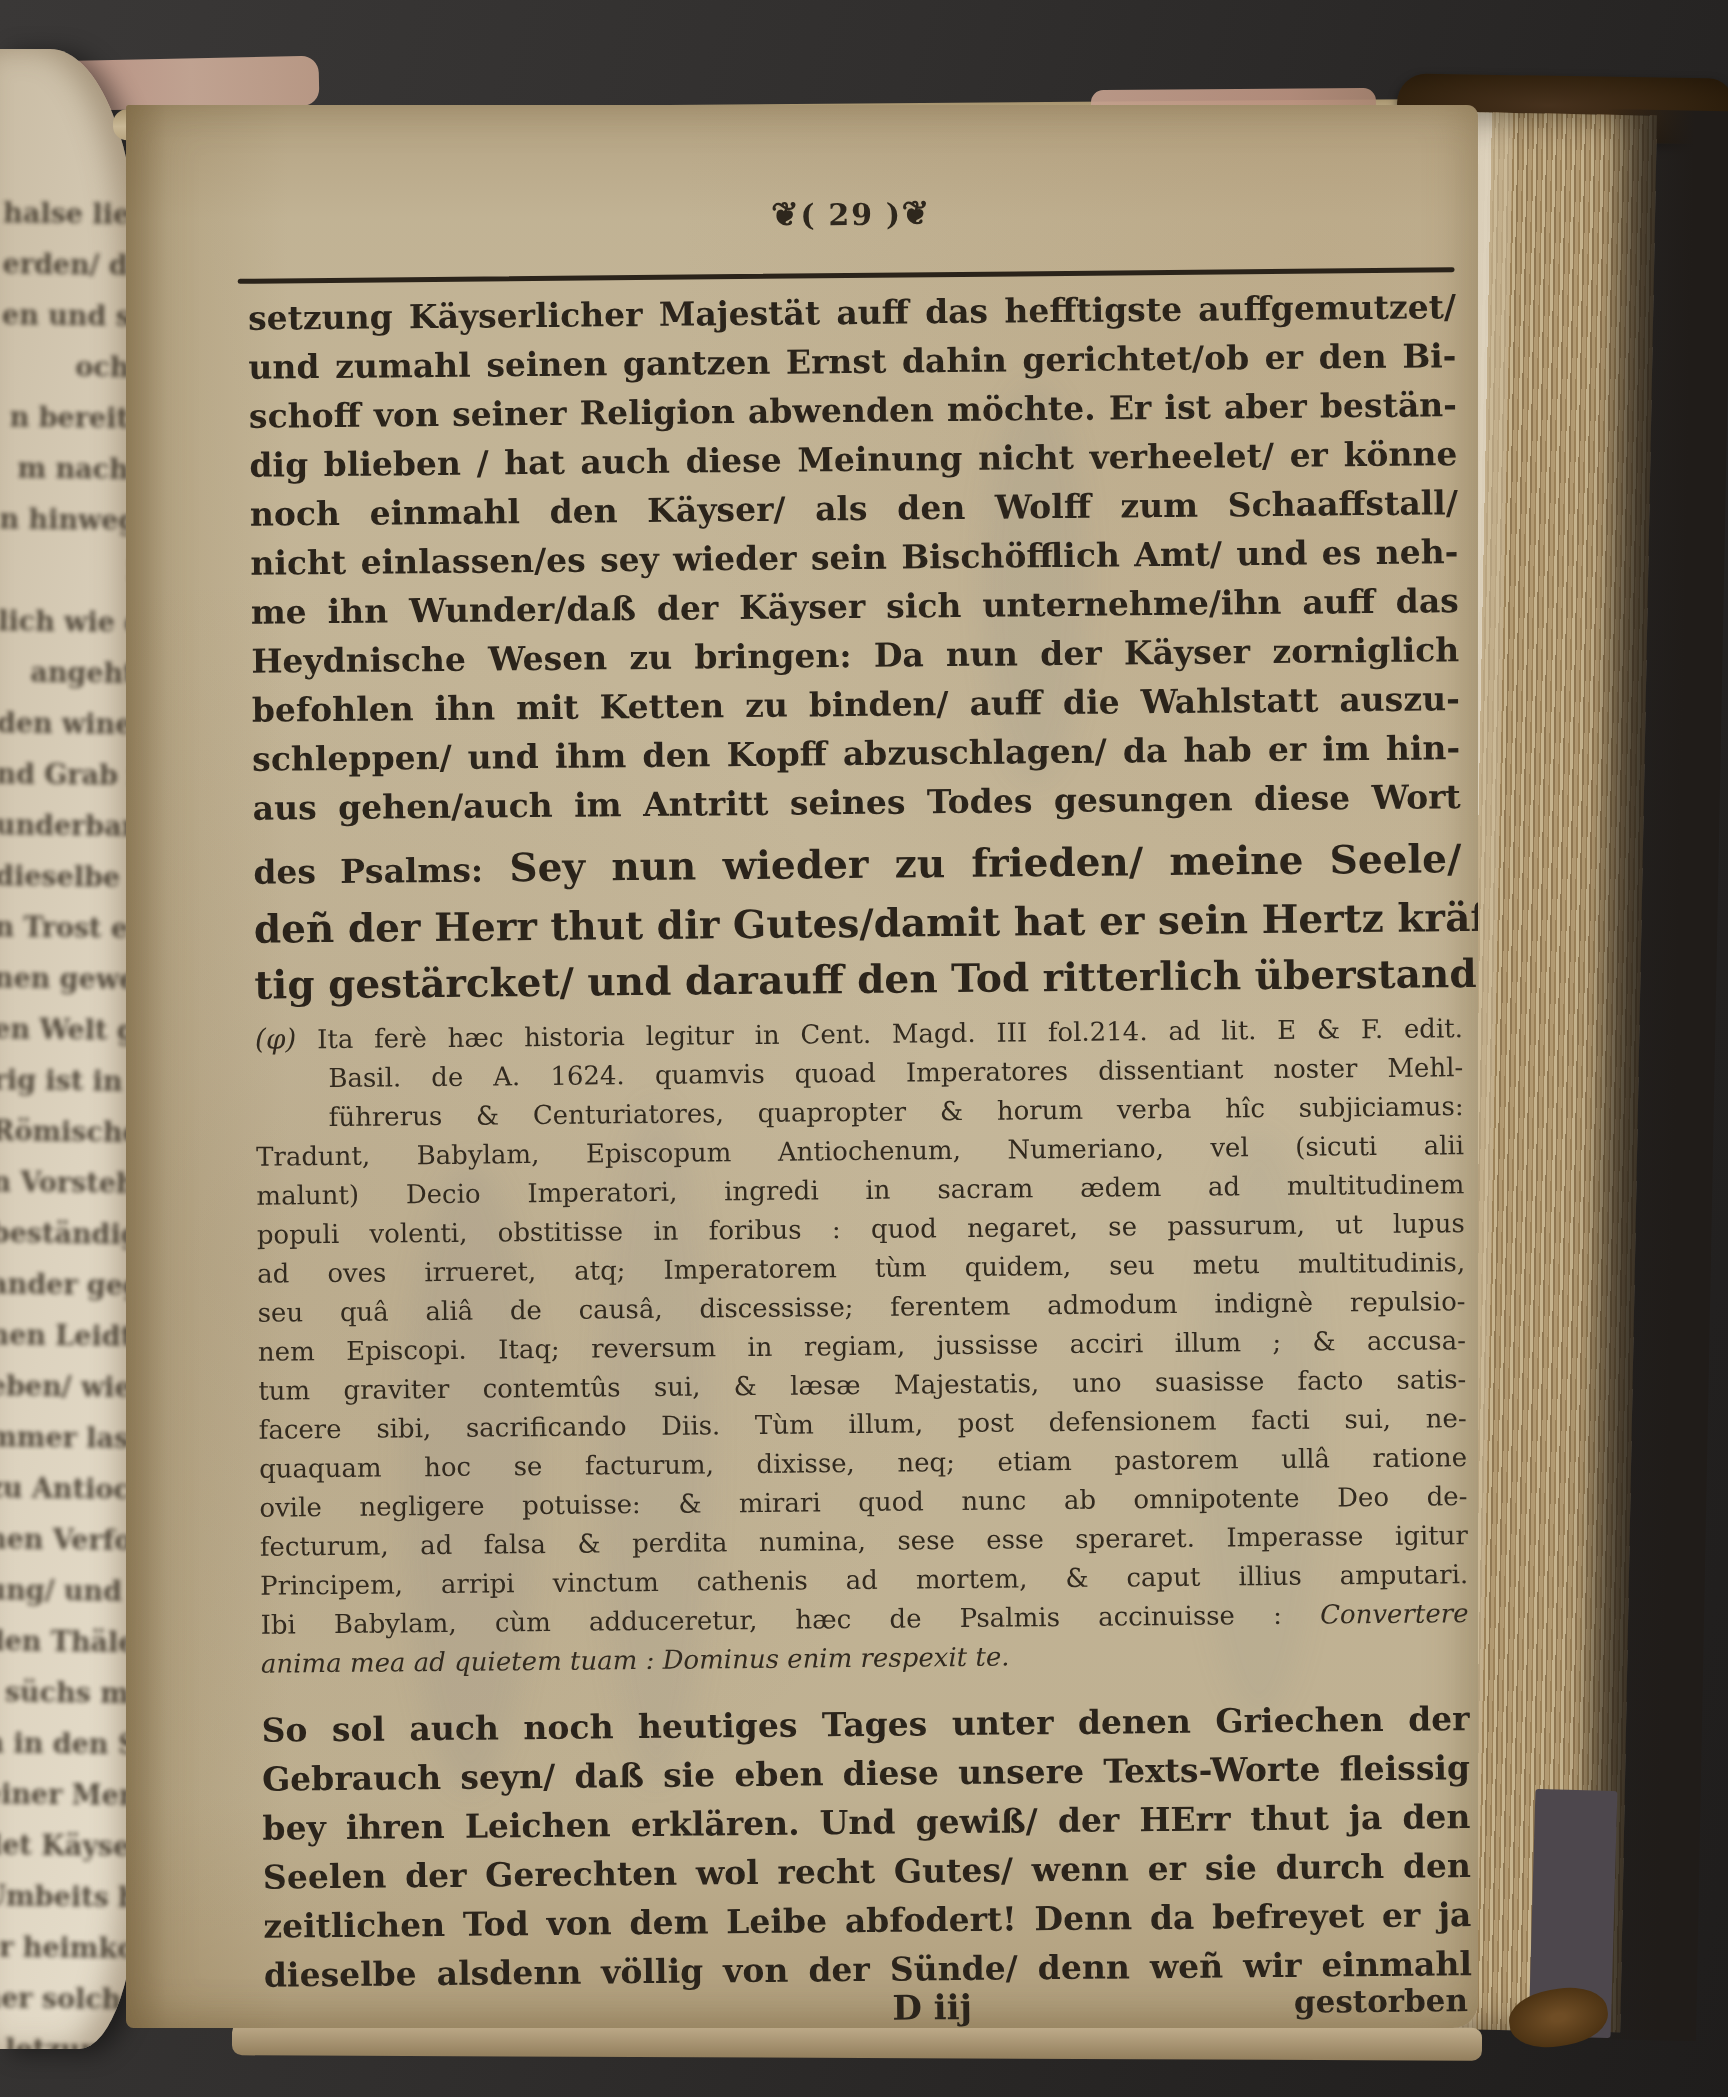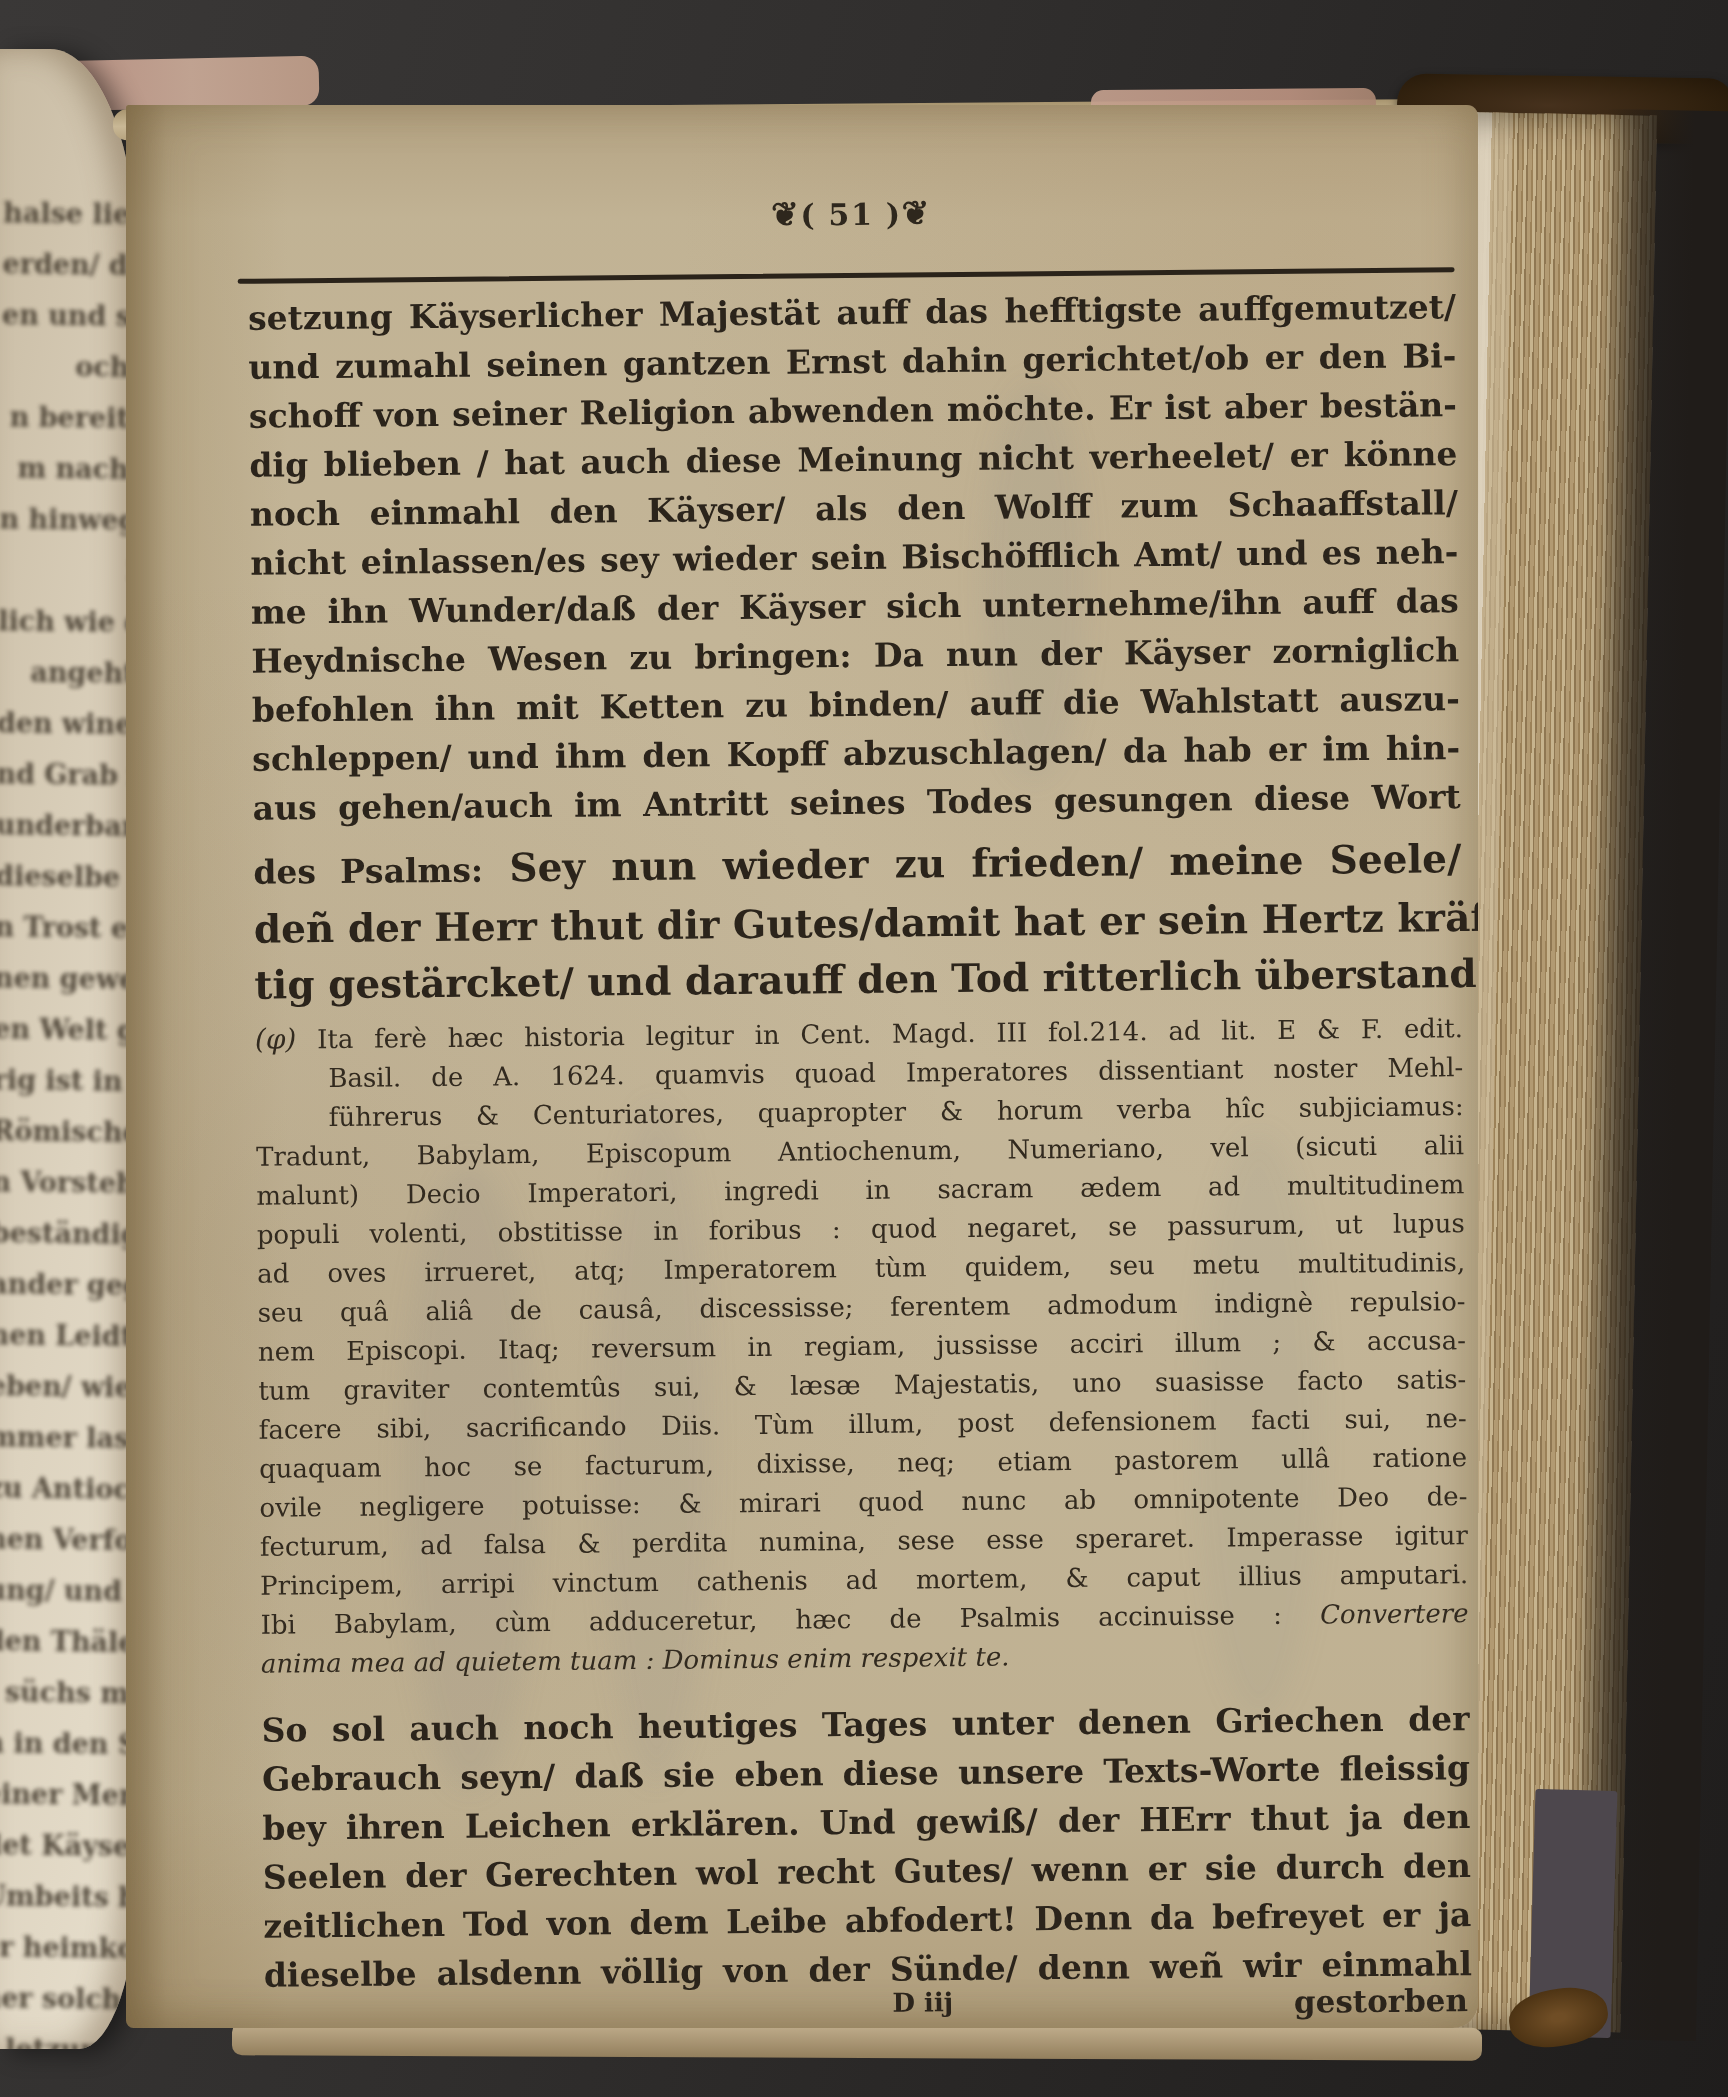--- a/index.html
+++ b/index.html
@@ -70,21 +70,21 @@
   .psalm-intro{font-size:33px;font-weight:bold;}
   .fn-ref{font-size:28px;font-weight:normal;font-style:italic;}
   .fn{position:absolute;left:0;top:909px;width:100%;color:#322a1f;}
   .fn-line{font-size:26px;line-height:39px;font-weight:normal;white-space:nowrap;
     text-align:justify;text-align-last:justify;}
   .fn-indent{padding-left:73px;}
   .fn-last{text-align-last:left;font-style:italic;}
   .italic{font-style:italic;}
   .par2{top:1595px;}
   .sig-row{position:absolute;left:0;top:1883px;width:100%;height:50px;font-weight:bold;}
-  .sig-mark{position:absolute;left:52%;font-size:26px;}
+  .sig-mark{position:absolute;left:52%;font-size:34px;}
   .catchword{position:absolute;right:4.2px;font-size:31px;}
   
   .bleed{position:absolute;left:1321px;top:369px;width:235px;transform:scaleX(-1) rotate(2deg);
     color:rgba(92,102,118,.55);filter:blur(0.8px);font-size:24px;line-height:50px;font-weight:bold;
     text-align:left;}
   
   .s1{left:277px;top:1057px;width:134px;height:629px;background:rgba(118,122,132,.11);}
   .s2{left:474px;top:998px;width:113px;height:680px;background:rgba(118,122,132,.09);}
   .s3{left:856px;top:277px;width:105px;height:399px;background:rgba(112,118,130,.09);}
   .s4{left:1070px;top:1028px;width:126px;height:587px;background:rgba(118,122,132,.08);}
@@ -156,21 +156,21 @@
 
     <div class="bleed">
       <div>ap. III, 1.</div>
       <div>oh. X, 28.</div>
     </div>
 
     <div class="page-content">
 
       <div class="hdr">
         <span class="orn">❦</span><span>(</span>
-        <span>51</span>
+        <span>29</span>
         <span>)</span><span class="orn">❦</span>
       </div>
 
       <div class="rule"></div>
 
       <div class="par par1">
           <div class="t-line">setzung Käyserlicher Majestät auff das hefftigste auffgemutzet/</div>
           <div class="t-line">und zumahl seinen gantzen Ernst dahin gerichtet/ob er den Bi-</div>
           <div class="t-line">schoff von seiner Religion abwenden möchte. Er ist aber bestän-</div>
           <div class="t-line">dig blieben / hat auch diese Meinung nicht verheelet/ er könne</div>

